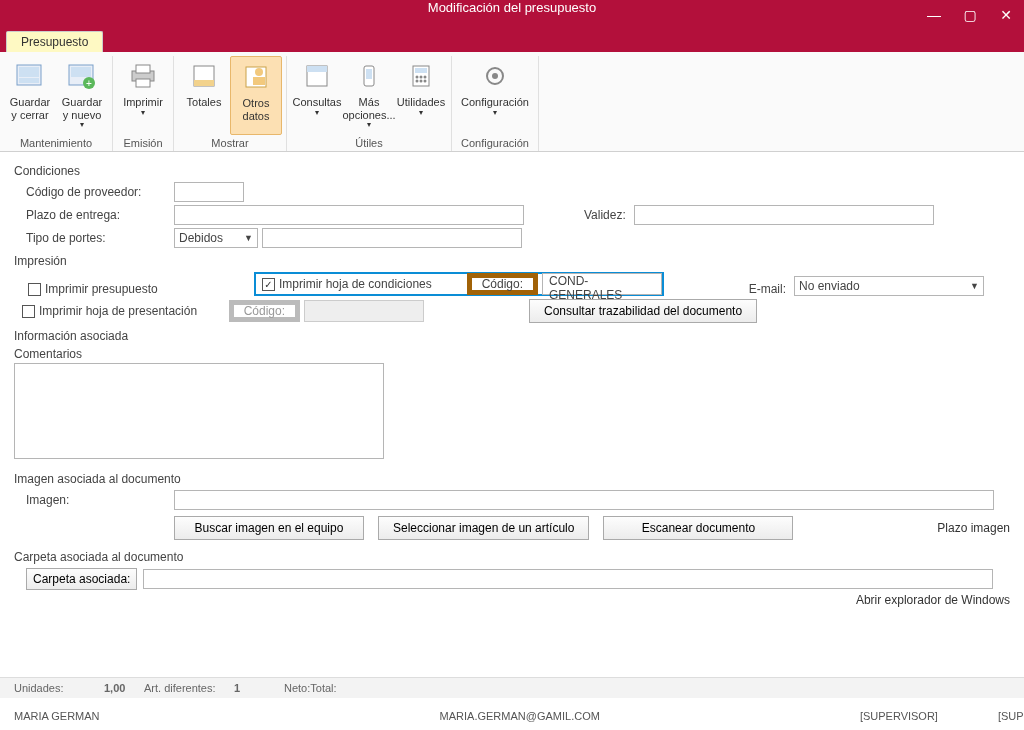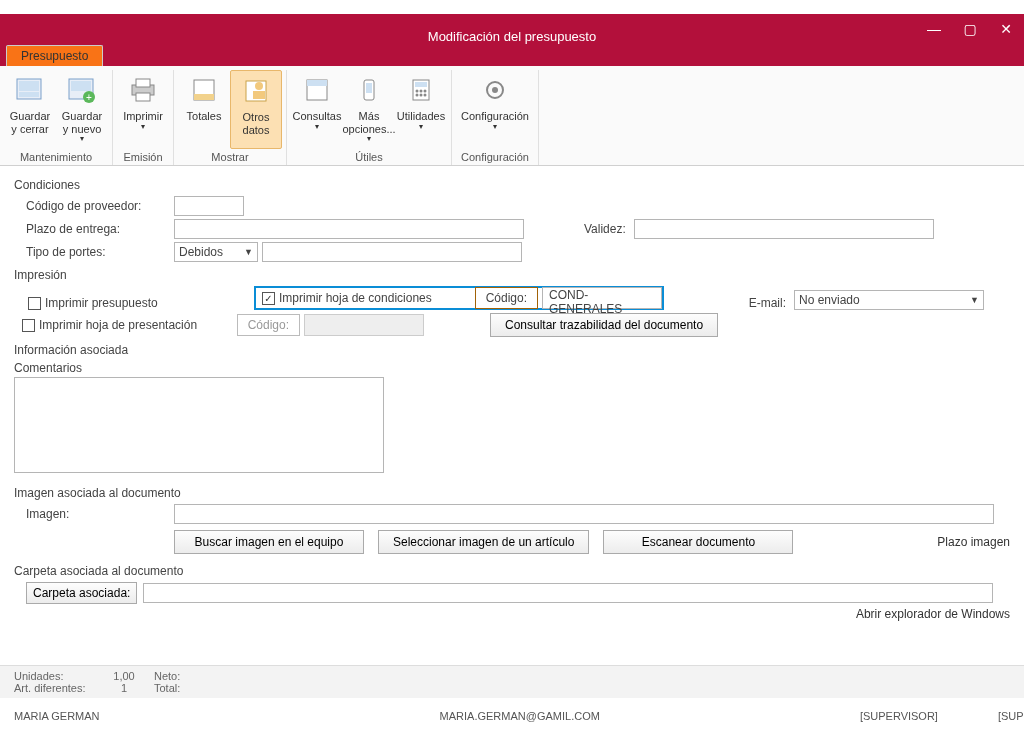--- a/index.html
+++ b/index.html
@@ -1,24 +1,24 @@
 <!DOCTYPE html>
 <html><head>
 <meta charset="utf-8">
 <style>
 * { box-sizing: border-box; margin: 0; padding: 0; font-family: "Segoe UI", Tahoma, sans-serif; }
 body { background: #fff; width: 1024px; height: 730px; overflow: hidden; font-size: 12px; color: #333; }
 
-.titlebar { background: #b3103b; height: 30px; display: flex; align-items: flex-end; color: #fff; position: relative; margin-top: 14px; }
+.titlebar { background: #b3103b; height: 30px; display: flex; align-items: flex-start; color: #fff; position: relative; }
 .titlebar-title { position: absolute; left: 50%; transform: translateX(-50%); font-size: 13px; }
 .win-controls { margin-left: auto; display: flex; height: 100%; }
 .win-btn { width: 36px; display: flex; align-items: center; justify-content: center; font-size: 14px; cursor: pointer; }
 
 .tabstrip { background: #b3103b; height: 22px; display: flex; align-items: flex-end; padding-left: 6px; }
-.tab { background: #f97316; border-radius: 2px 2px 0 0; padding: 3px 14px; font-size: 12px; color: #333; border: 1px solid #ccc; border-bottom: none; }
+.tab { background: #fef9c3; border-radius: 2px 2px 0 0; padding: 3px 14px; font-size: 12px; color: #333; border: 1px solid #ccc; border-bottom: none; }
 
 .ribbon { display: flex; border-bottom: 1px solid #d0d0d0; background: #fafafa; height: 100px; padding-top: 4px; }
 .ribbon-group { display: flex; flex-direction: column; border-right: 1px solid #e0e0e0; padding: 0 4px 2px 4px; }
 .ribbon-items { display: flex; flex: 1; }
 .ribbon-label { text-align: center; font-size: 11px; color: #555; padding-top: 2px; }
 .rbtn { display: flex; flex-direction: column; align-items: center; justify-content: flex-start; width: 52px; padding: 4px 2px; cursor: pointer; font-size: 11px; text-align: center; line-height: 1.15; }
 .rbtn.selected { background: #fce0b3; border: 1px solid #e8b76b; border-radius: 2px; }
 .rbtn .icon { width: 32px; height: 32px; display: flex; align-items: center; justify-content: center; margin-bottom: 4px; }
 .rbtn .drop { font-size: 8px; line-height: 1; }
 
@@ -26,35 +26,35 @@
 .section-title { font-size: 12px; color: #444; margin: 6px 0 4px 0; }
 .row { display: flex; align-items: center; margin: 3px 0; }
 .label { width: 160px; padding-left: 12px; }
 .input { border: 1px solid #b5b5b5; height: 20px; padding: 0 4px; font-size: 12px; background: #fff; }
 .textarea { border: 1px solid #b5b5b5; font-size: 12px; resize: none; }
 
 .checkbox-row { display: flex; align-items: center; gap: 4px; }
 .cbox { width: 13px; height: 13px; border: 1px solid #555; display: inline-flex; align-items: center; justify-content: center; font-size: 10px; color: #333; }
 
 .highlight-box { border: 2px solid #0a8dd6; padding: 0; display: flex; align-items: center; height: 24px; }
-.code-label { border: 1px solid #a16207; padding: 2px 10px; height: 22px; display: flex; align-items: center; margin-left: 6px; }
+.code-label { border: 5px solid #a16207; padding: 2px 10px; height: 22px; display: flex; align-items: center; margin-left: 6px; }
 .code-label.disabled { color: #999; border-color: #bbb; }
 .code-input { border: 1px solid #b5b5b5; height: 22px; padding: 0 6px; margin-left: 4px; min-width: 120px; background: #fff; }
 .code-input.disabled { background: #eee; border-color: #ccc; }
 
 .btn { border: 1px solid #aaa; background: linear-gradient(#fdfdfd,#ececec); padding: 4px 14px; font-size: 12px; cursor: pointer; min-width: 190px; text-align: center; }
 .link-text { color: #333; text-align: right; cursor: pointer; }
 
 .email-select { border: 1px solid #b5b5b5; height: 20px; width: 190px; padding: 0 4px; display: flex; align-items: center; justify-content: space-between; background: #fff; }
 
 .statusbar-top { position: absolute; bottom: 32px; left: 0; right: 0; border-top: 1px solid #ddd; background: #f3f3f3; padding: 4px 14px; font-size: 11px; color: #666; display: flex; gap: 40px; }
-.statusbar-top .col { display: flex; flex-direction: column; }
+.statusbar-top .col { display: flex; flex-direction: row; }
 .statusbar-top .line { display: flex; }
 .statusbar-top .lbl { width: 90px; }
-.statusbar-top .val { width: 40px; text-align: center; }
+.statusbar-top .val { width: 40px; text-align: left; font-weight: bold; }
 
 .statusbar-bottom { position: absolute; bottom: 6px; left: 0; right: 0; padding: 2px 14px; font-size: 11px; color: #555; display: flex; }
 .statusbar-bottom span { flex: 0 0 auto; margin-top: 47px; }
 </style>
 </head>
 <body>
 
 <div class="titlebar">
   <div class="titlebar-title">Modificación del presupuesto</div>
   <div class="win-controls">
@@ -246,21 +246,21 @@
 
   <div class="row" style="align-items:center">
     <div style="display:flex;align-items:center;width:410px">
       <div class="checkbox-row" style="padding-left:8px;width:242px">
         <span class="cbox"></span>
         <span>Imprimir hoja de presentación</span>
       </div>
       <div class="code-label disabled">Código:</div>
       <div class="code-input disabled" style="flex:1"></div>
     </div>
-    <div style="margin-left:66px">
+    <div style="margin-left:105px">
       <button class="btn" style="min-width:210px">Consultar trazabilidad del documento</button>
     </div>
   </div>
 
   <div class="section-title">Información asociada</div>
 
   <div style="display:flex;gap:30px">
     <div style="flex:1">
       <div style="margin-bottom:2px">Comentarios</div>
       <textarea class="textarea" style="width: 370px; height: 96px;"></textarea>

